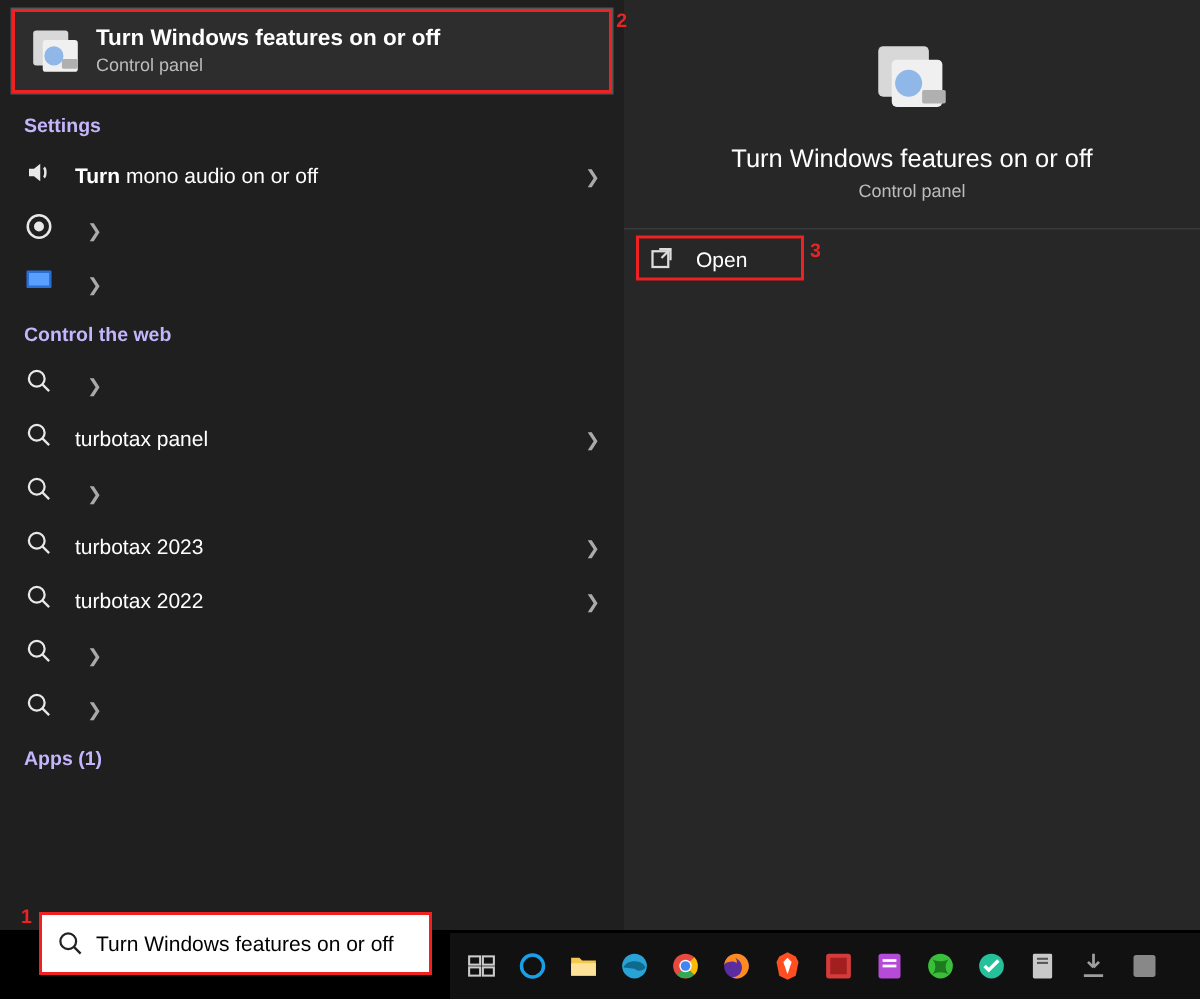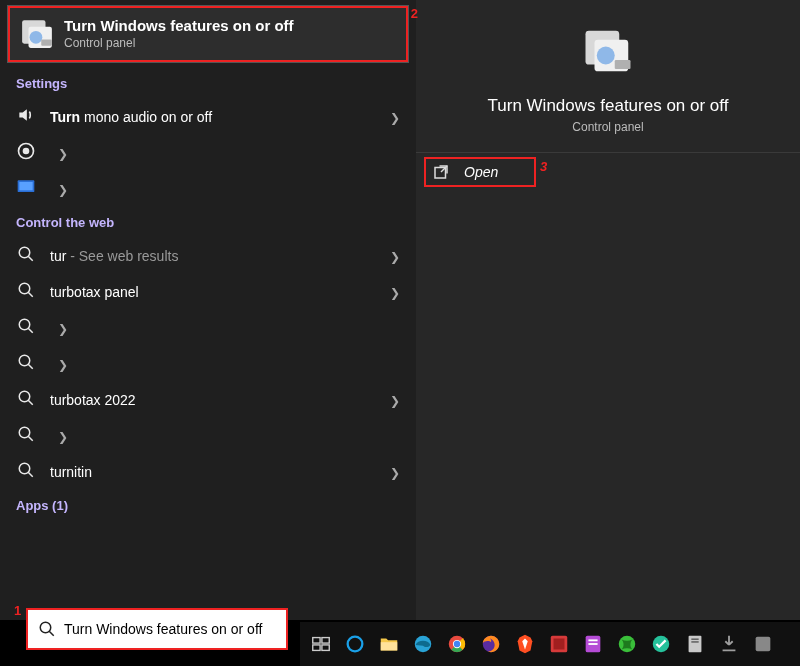--- a/index.html
+++ b/index.html
@@ -119,24 +119,23 @@
     font-weight: 400;
     text-align: center;
     margin-bottom: 4px;
   }
   .preview-head .pt2 {
     font-size: 12px;
     color: #bcbcbc;
   }
   .action-row {
     display: flex;
-    align-items: center;
+    align-items: flex-end;
     padding: 10px 16px;
     position: relative;
-    font-style: italic;
   }
   .action-row .aicon {
     width: 18px; height: 18px;
     margin-right: 14px;
     display:inline-flex;align-items:center;justify-content:center;
     color: #ddd;
   }
   .action-row .alabel { font-size: 14px; }
   .action-box {
     position: absolute;
@@ -263,21 +262,20 @@
     <div class="section-label">Control the web</div>
 
     <div id="web-list">
         <div class="row">
           <span class="ricon">
             <svg viewBox="0 0 24 24" width="18" height="18" fill="none" stroke="#e8e8e8" stroke-width="2">
               <circle cx="10" cy="10" r="7"></circle>
               <path d="M21 21l-6-6"></path>
             </svg>
           </span>
-          <span class="rtext"><span>tur</span><span class="muted"> - See web results</span></span>
           <span class="chev">❯</span>
         </div>
         <div class="row">
           <span class="ricon">
             <svg viewBox="0 0 24 24" width="18" height="18" fill="none" stroke="#e8e8e8" stroke-width="2">
               <circle cx="10" cy="10" r="7"></circle>
               <path d="M21 21l-6-6"></path>
             </svg>
           </span>
           <span class="rtext"><span>turbotax panel</span></span>
@@ -292,20 +290,21 @@
           </span>
           <span class="chev">❯</span>
         </div>
         <div class="row">
           <span class="ricon">
             <svg viewBox="0 0 24 24" width="18" height="18" fill="none" stroke="#e8e8e8" stroke-width="2">
               <circle cx="10" cy="10" r="7"></circle>
               <path d="M21 21l-6-6"></path>
             </svg>
           </span>
+          <span class="rtext"><span>turbotax 2023</span></span>
           <span class="chev">❯</span>
         </div>
         <div class="row">
           <span class="ricon">
             <svg viewBox="0 0 24 24" width="18" height="18" fill="none" stroke="#e8e8e8" stroke-width="2">
               <circle cx="10" cy="10" r="7"></circle>
               <path d="M21 21l-6-6"></path>
             </svg>
           </span>
           <span class="rtext"><span>turbotax 2022</span></span>
@@ -320,21 +319,20 @@
           </span>
           <span class="chev">❯</span>
         </div>
         <div class="row">
           <span class="ricon">
             <svg viewBox="0 0 24 24" width="18" height="18" fill="none" stroke="#e8e8e8" stroke-width="2">
               <circle cx="10" cy="10" r="7"></circle>
               <path d="M21 21l-6-6"></path>
             </svg>
           </span>
-          <span class="rtext"><span>turnitin</span></span>
           <span class="chev">❯</span>
         </div>
       </div>
 
     <div class="section-label">Apps (1)</div>
 
   </div>
 
   <div class="right">
     <div class="preview-head">

